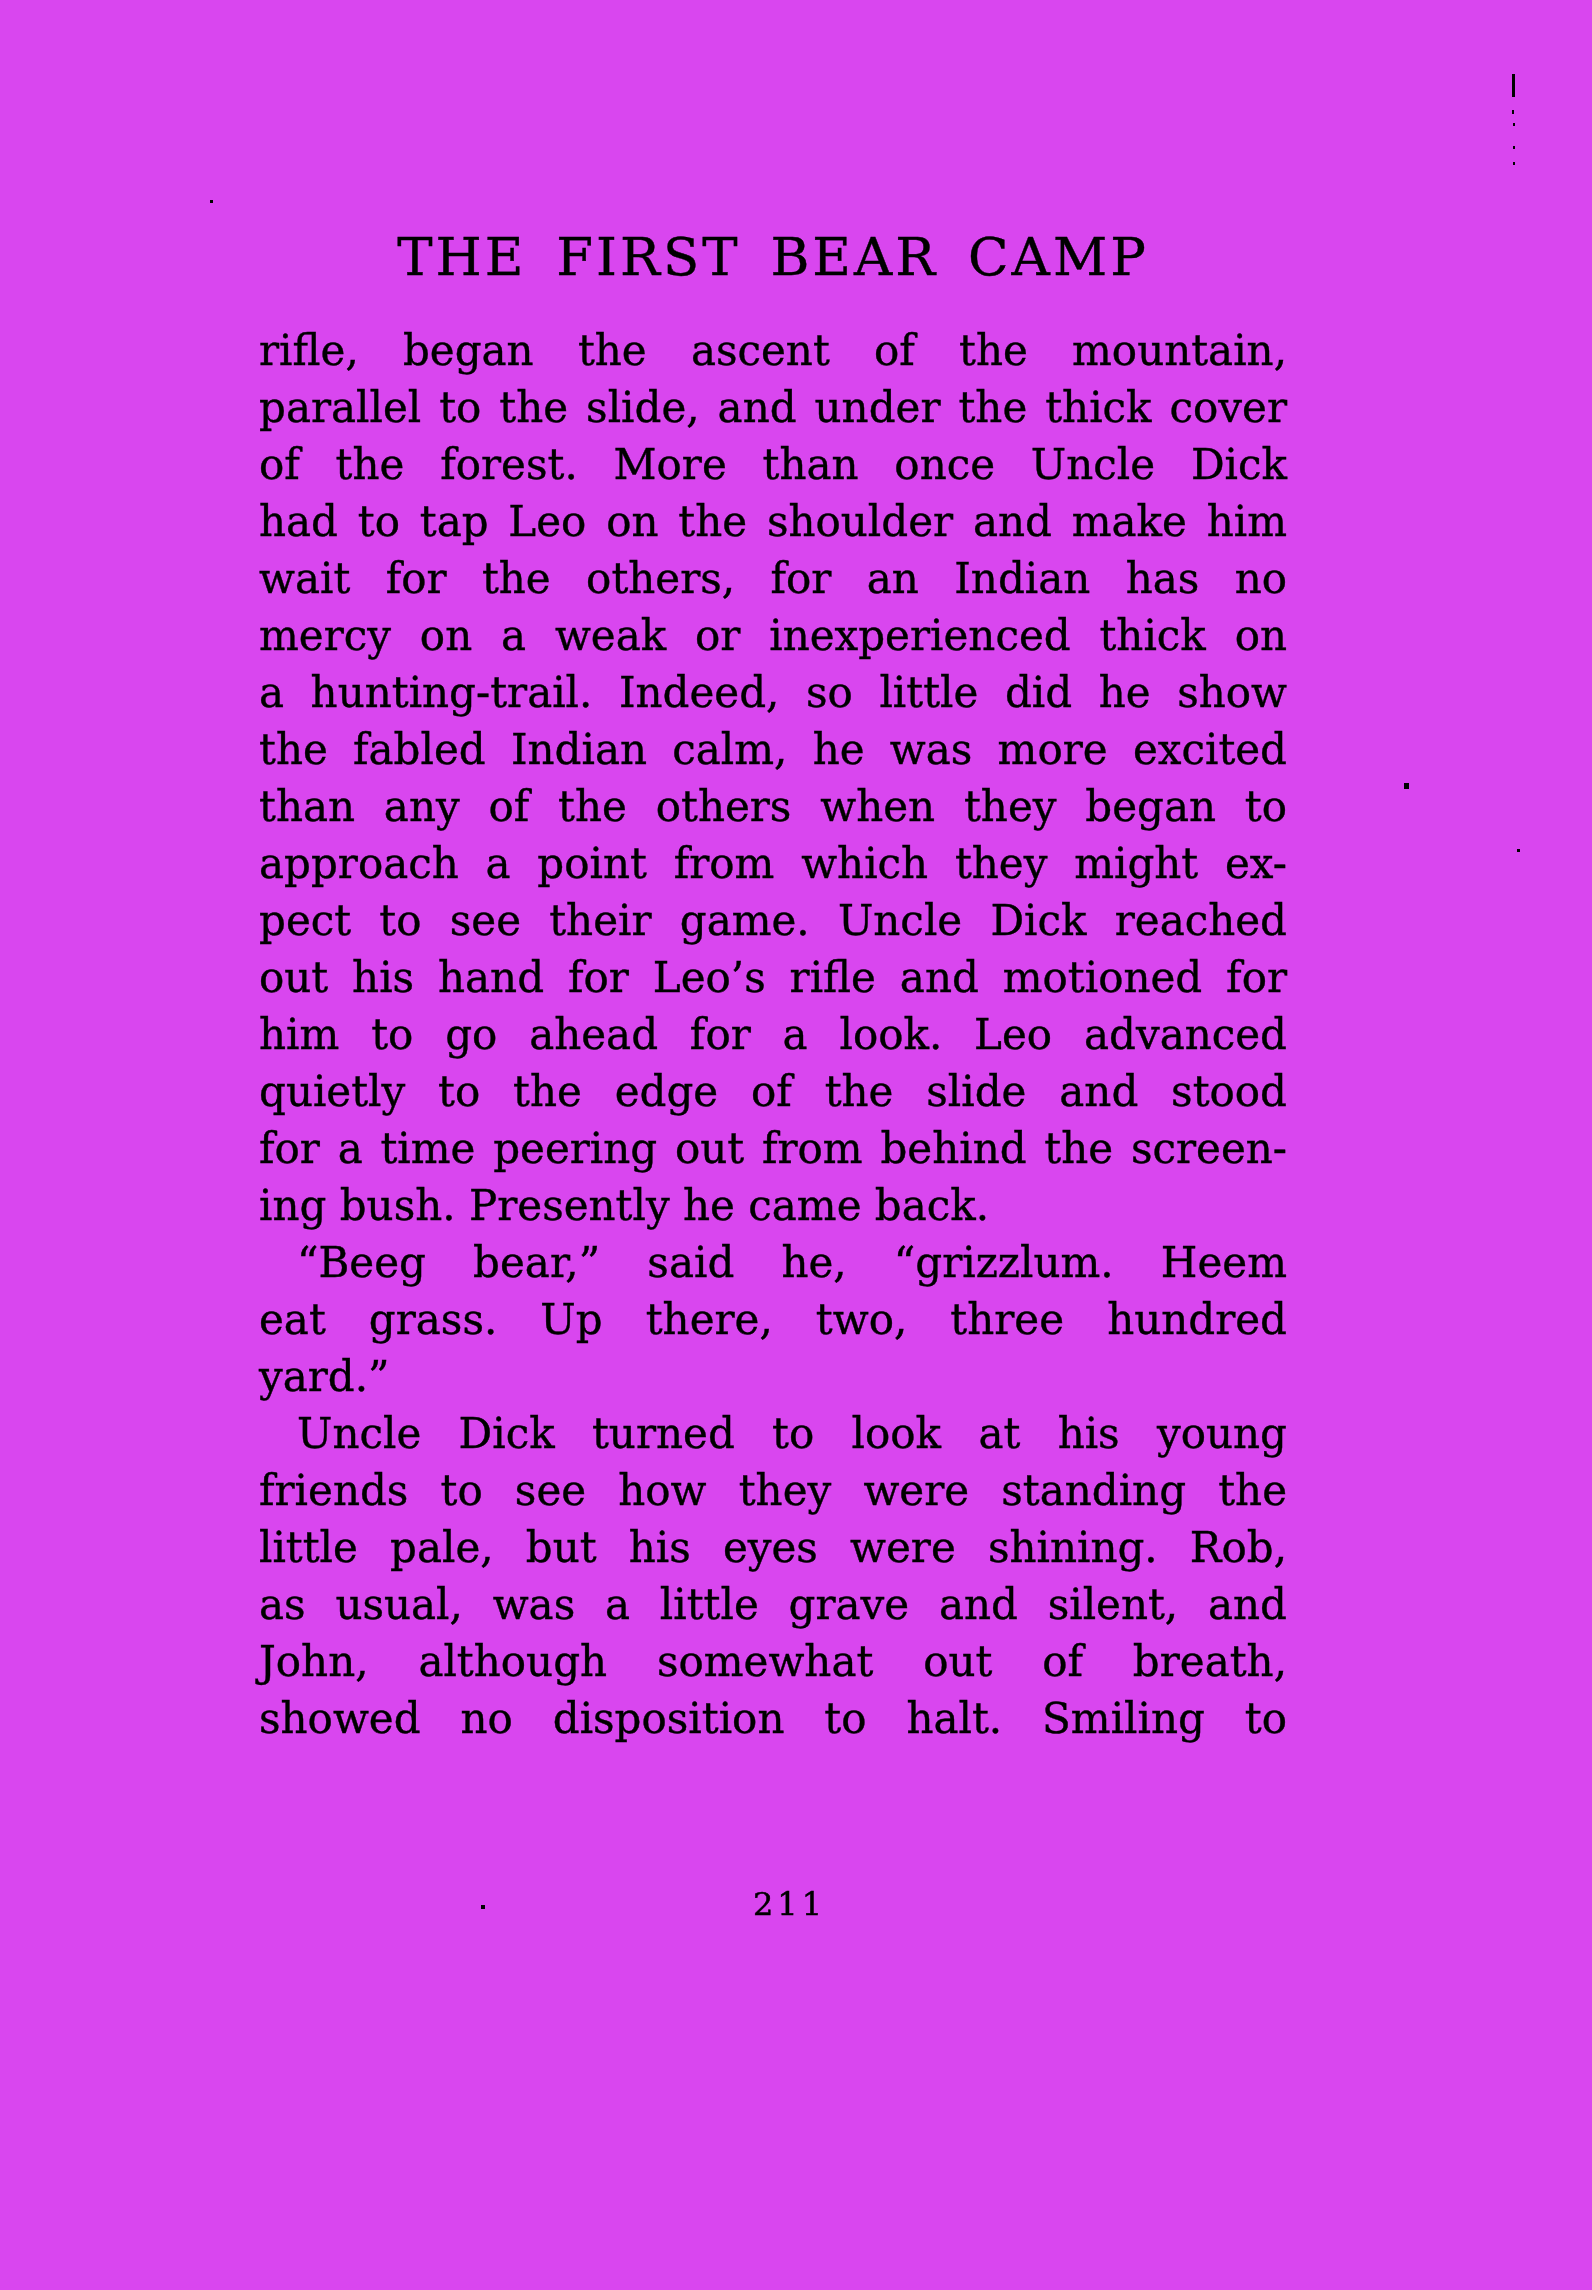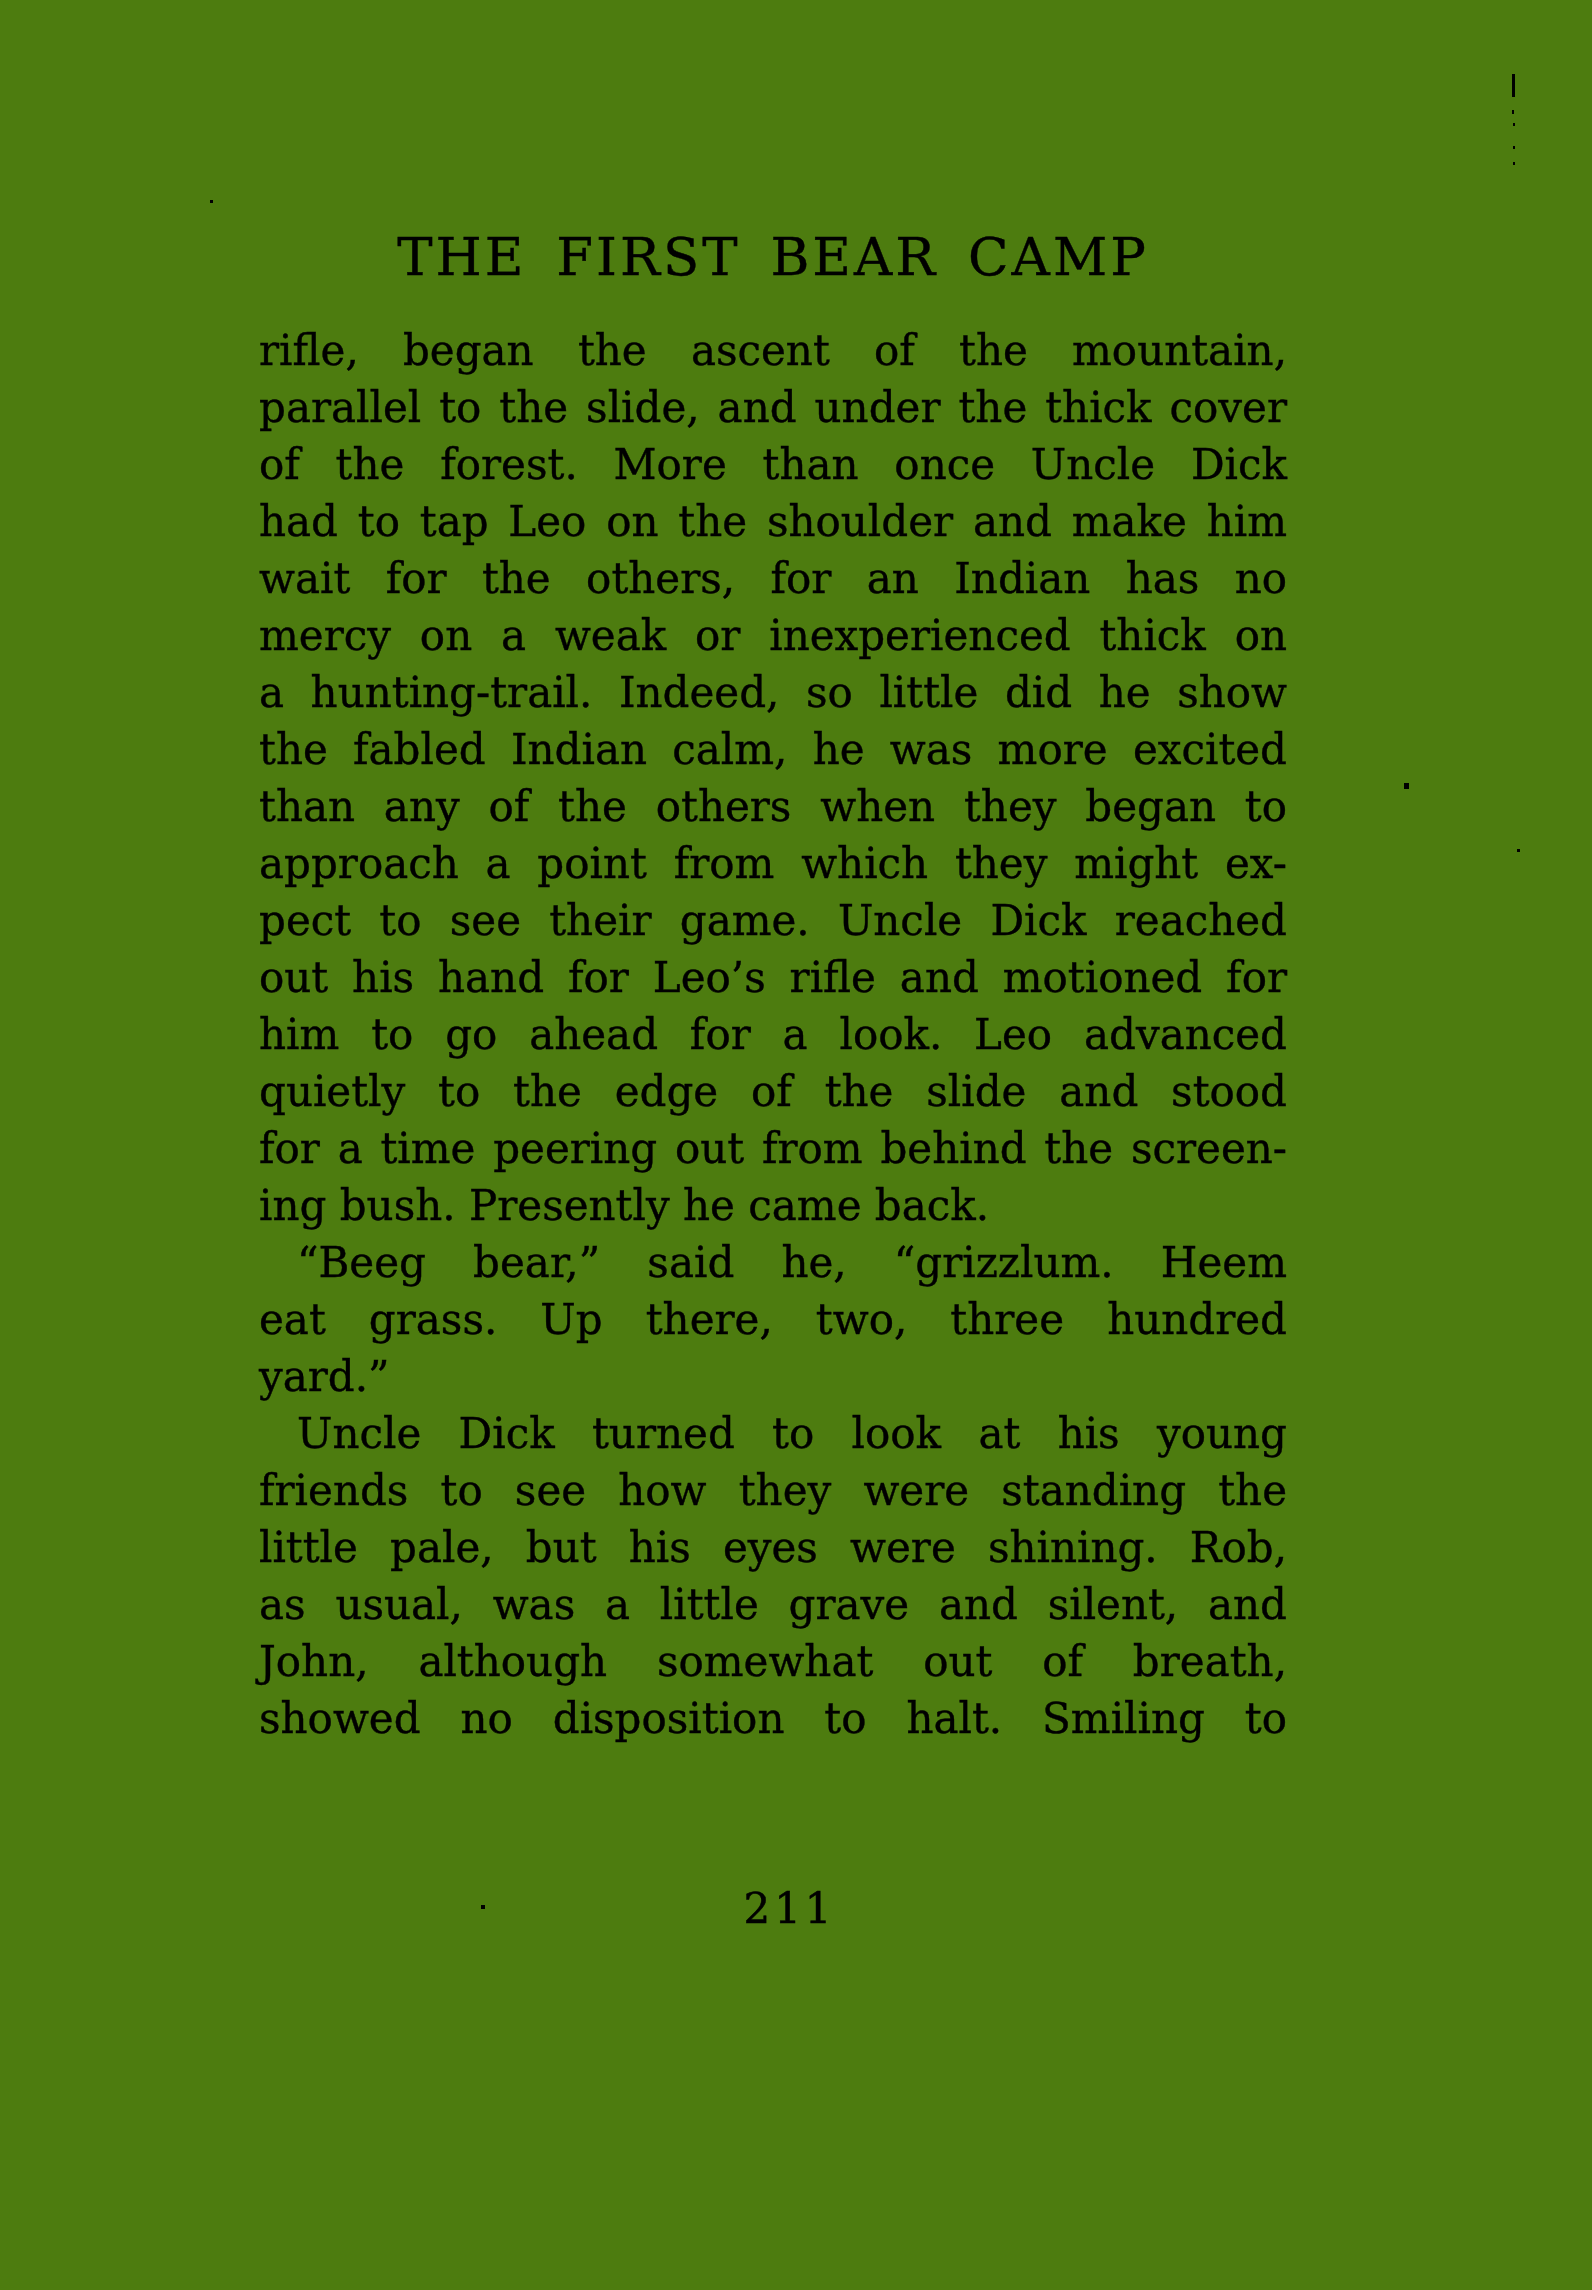--- a/index.html
+++ b/index.html
@@ -4,21 +4,21 @@
 <style>
   html, body {
     margin: 0;
     padding: 0;
     background: #ffffff;
   }
   .page {
     position: relative;
     width: 1593px;
     height: 2291px;
-    background: #4d7c0f;
+    background: #d946ef;
     color: #000000;
     font-family: "DejaVu Serif", "Liberation Serif", serif;
     overflow: hidden;
   }
   .running-head {
     position: absolute;
     top: 230px;
     left: 259px;
     width: 1028px;
     text-align: center;
@@ -48,21 +48,21 @@
   }
   .line.indent {
     text-indent: 38px;
   }
   .folio {
     position: absolute;
     top: 1888px;
     left: 735px;
     width: 109px;
     text-align: center;
-    font-size: 42px;
+    font-size: 32px;
     line-height: 1;
     letter-spacing: 4px;
     -webkit-text-stroke: 0.5px #000;
   }
   .speck {
     position: absolute;
     background: #000000;
   }
 </style>
 </head>

